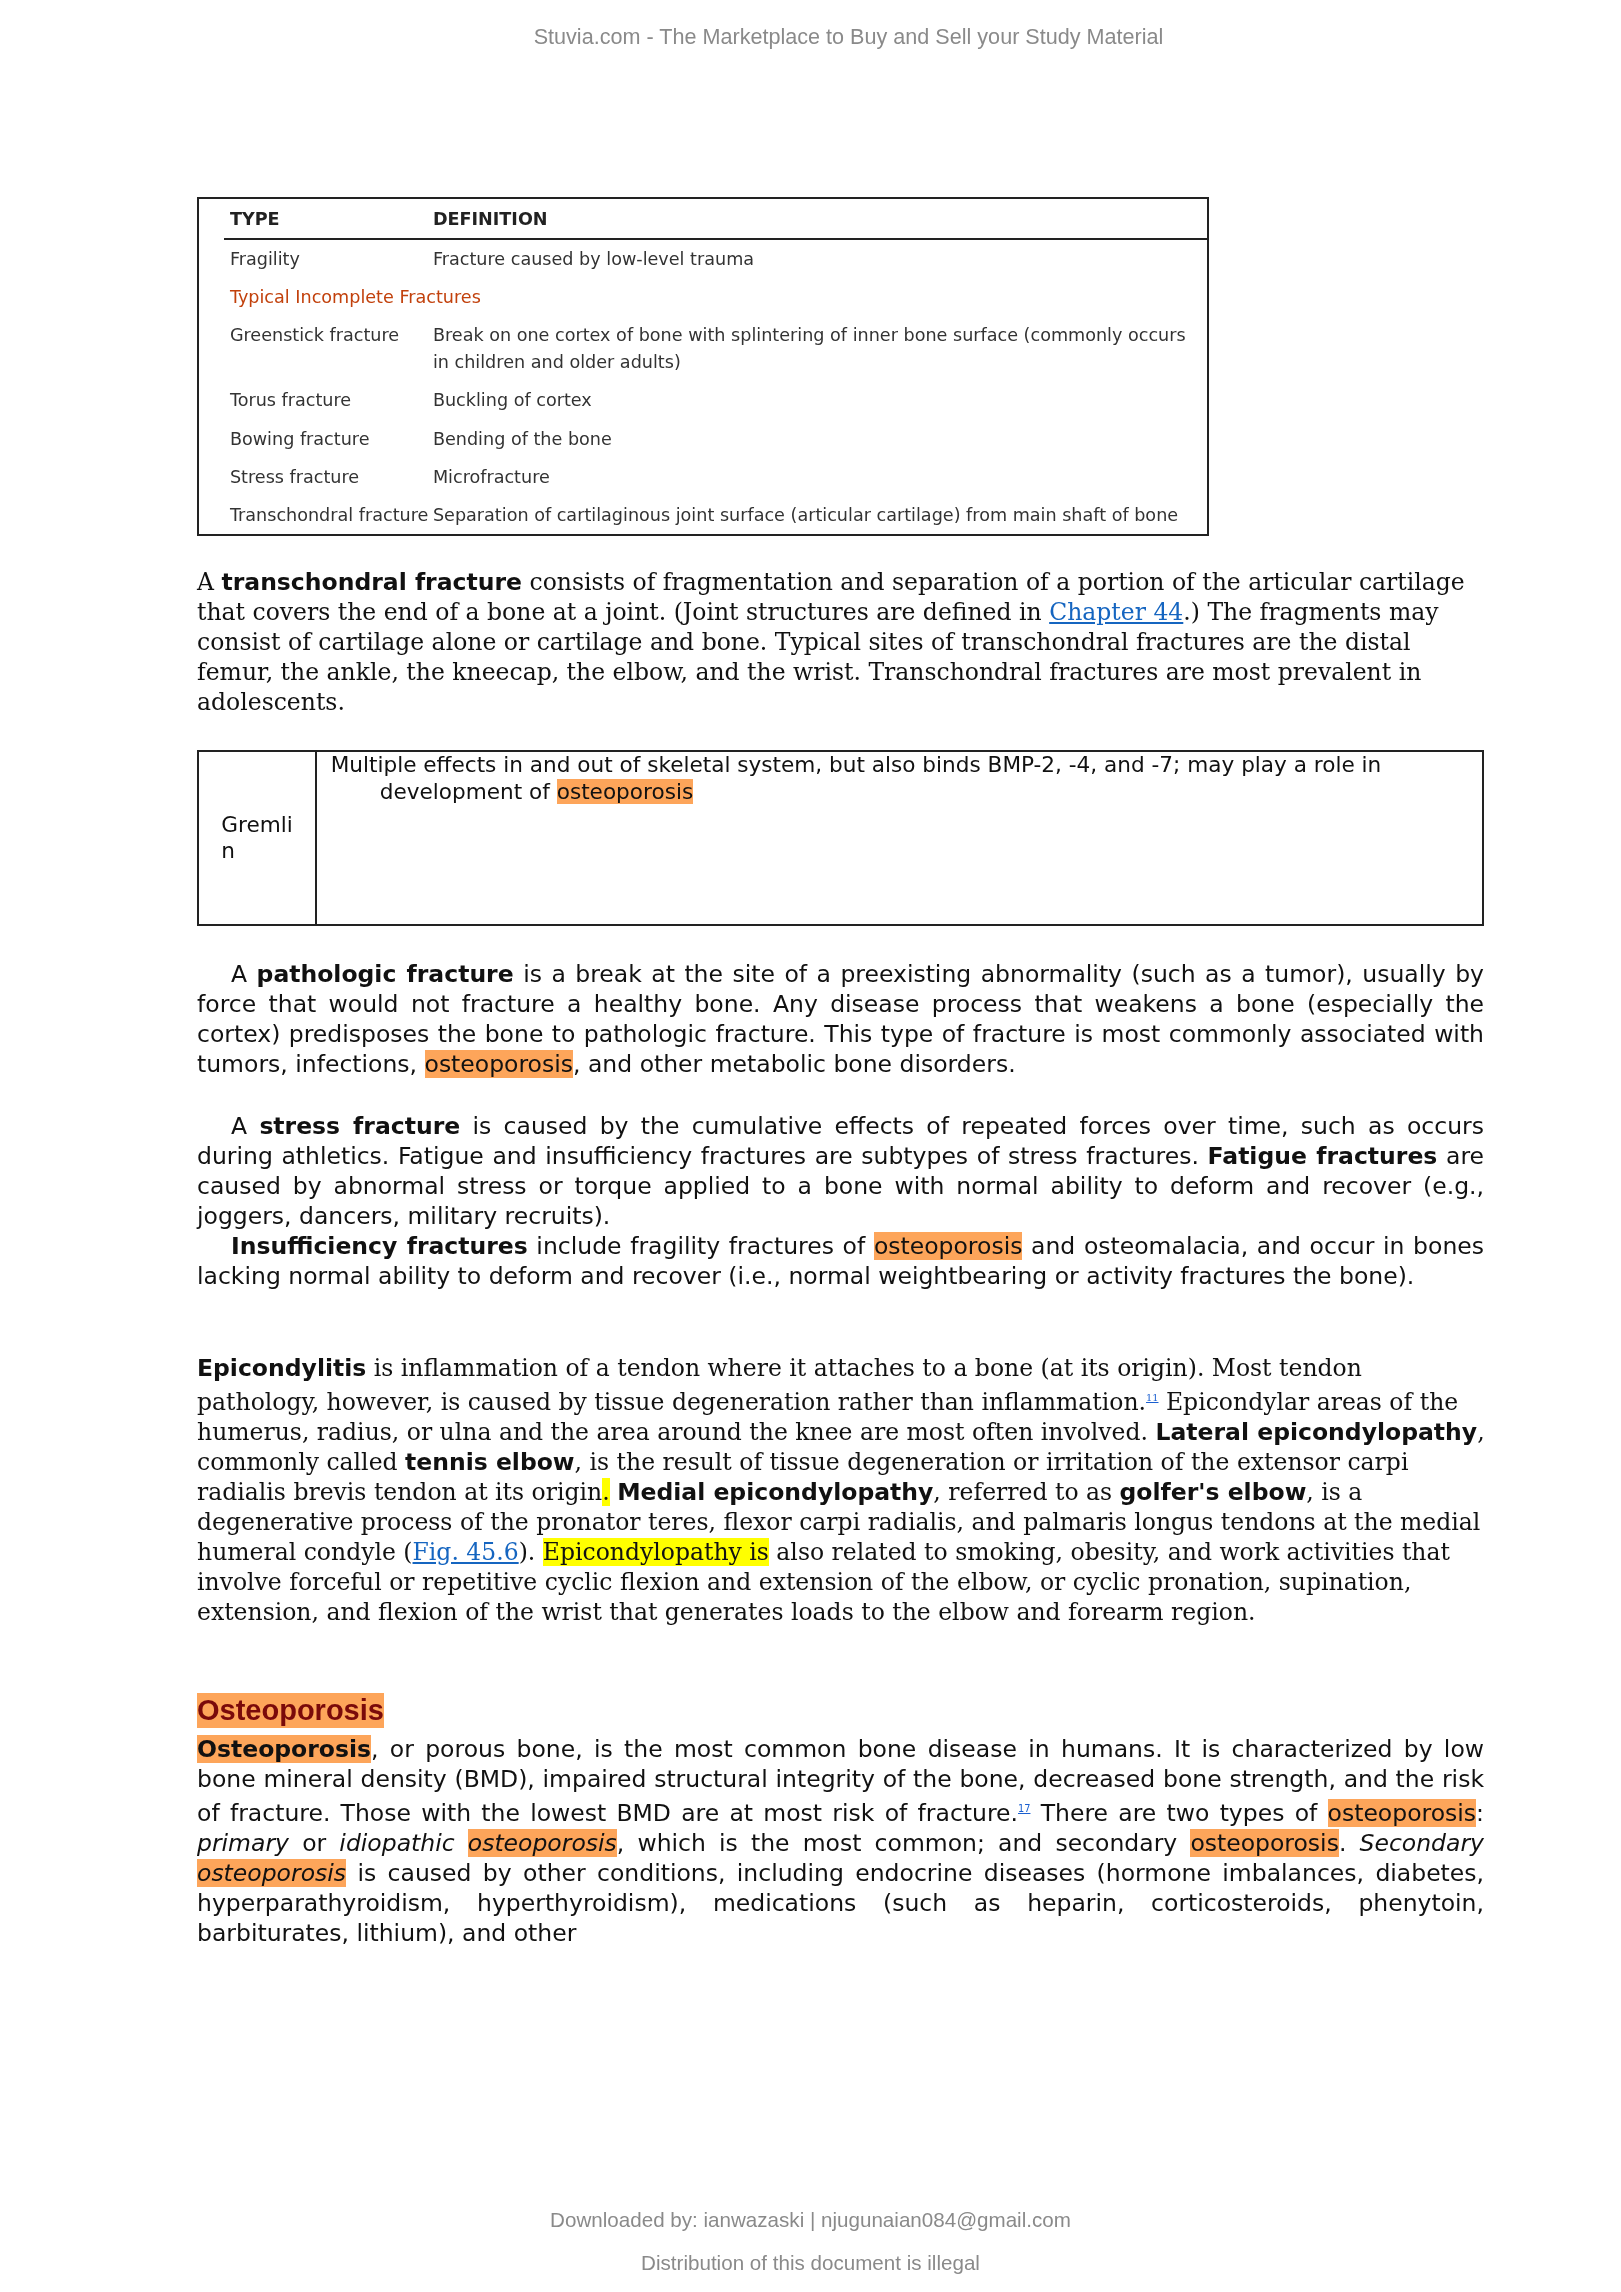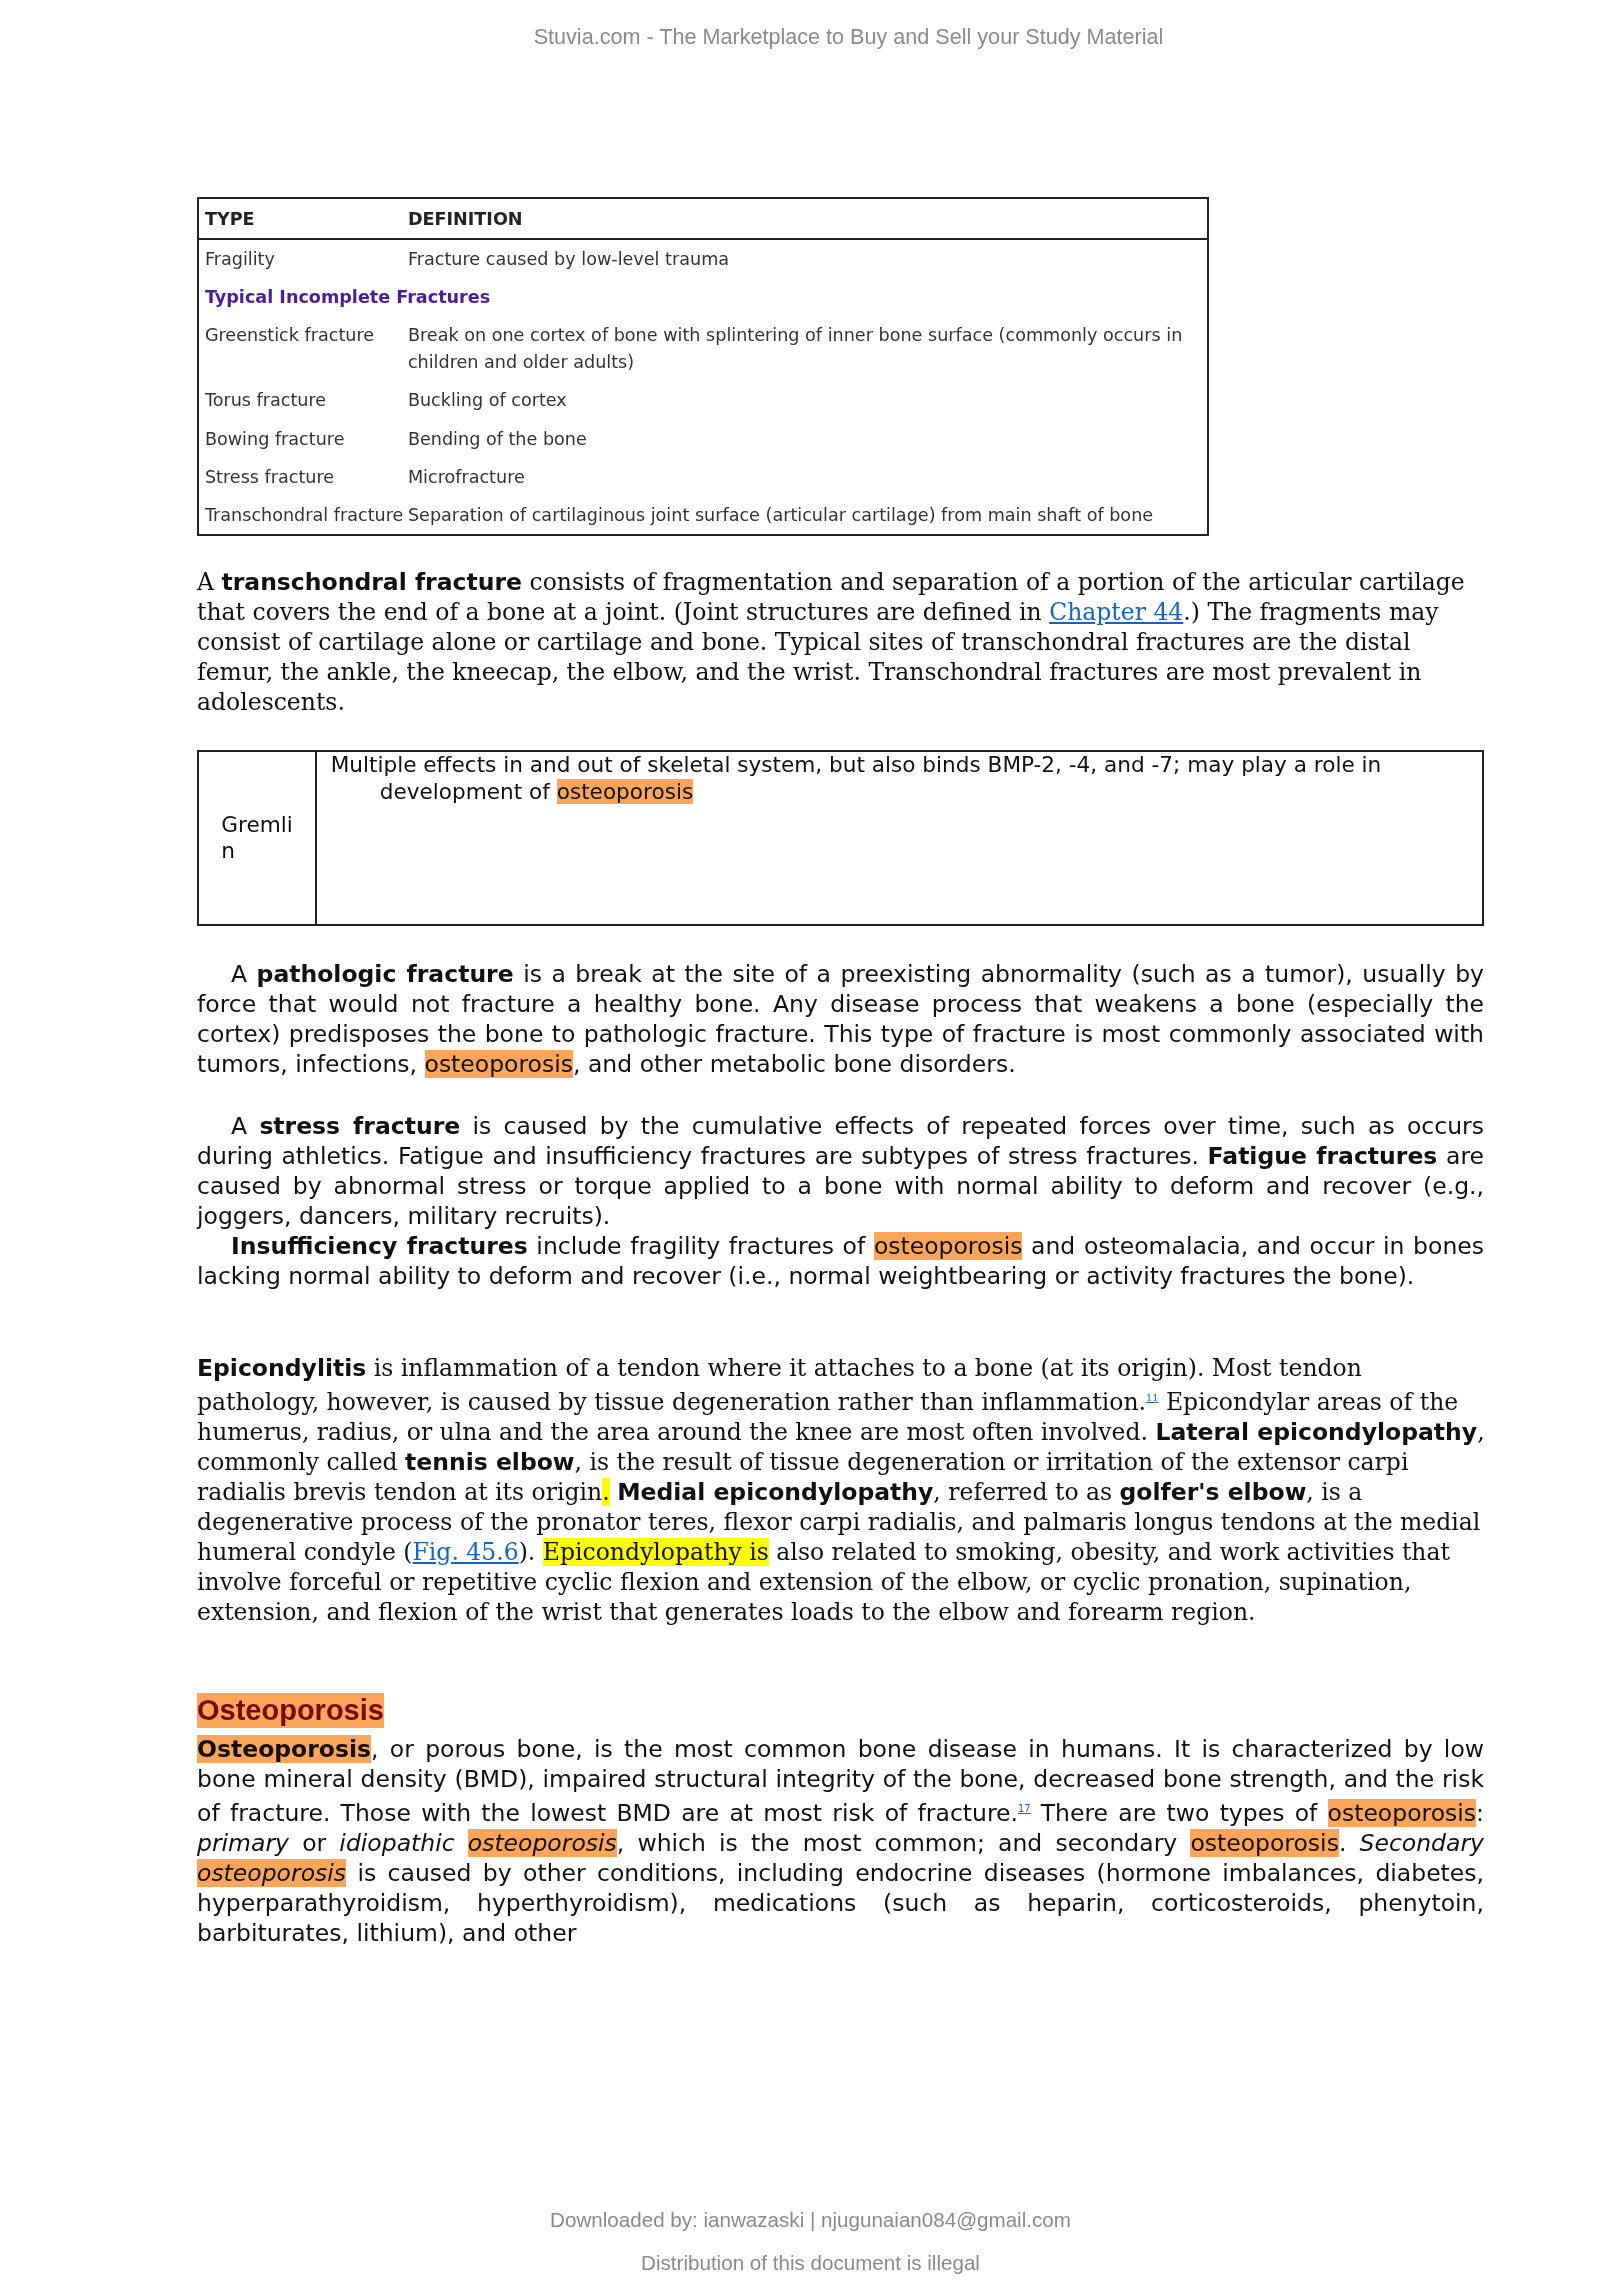--- a/index.html
+++ b/index.html
@@ -12,28 +12,28 @@
     position: absolute; left: 0; width: 1621px; text-align: center;
     font-family: "Liberation Sans", sans-serif; font-size: 20.6px; color: #8a8a8a;
   }
   .footer-1 { top: 2208px; }
   .footer-2 { top: 2251px; }
 
   
   .types-table {
     position: absolute; left: 197px; top: 197px; width: 1012px;
     border: 2.9px solid #222; box-sizing: border-box;
-    font-family: "DejaVu Sans", sans-serif; font-size: 17.6px; color: #333;
+    font-family: "DejaVu Sans", sans-serif; font-size: 17.6px; color: #333; padding-left: 25px;
   }
   .types-row { display: flex; padding: 0 5.9px; }
   .types-row .c1 { width: 203px; flex: none; }
   .types-row .c2 { flex: 1; }
   .types-head { font-weight: bold; height: 39px; line-height: 41px; border-bottom: 2.9px solid #222; color: #222; }
   .types-row.body { line-height: 26.5px; padding-top: 5.9px; padding-bottom: 5.9px; }
-  .types-row.section { font-weight: bold; line-height: 26.5px; padding-top: 5.9px; padding-bottom: 5.9px; color: #4c1d95;}
+  .types-row.section { font-weight: normal; line-height: 26.5px; padding-top: 5.9px; padding-bottom: 5.9px; color: #c2410c;}
   .types-row.body .c1, .types-row.body .c2 { font-size: 17.6px; }
 
   .serif-para {
     position: absolute; left: 197px; width: 1294px;
     font-family: "DejaVu Serif", serif; font-size: 23.5px; line-height: 30px; color: #111;
   }
   .serif-para b { font-family: "DejaVu Sans", sans-serif; font-weight: bold; }
   .link { color: #1565c0; text-decoration: underline; }
   .sup-link { color: #1a5fd0; font-size: 9.8px; vertical-align: super; text-decoration: underline; margin-top: 27px; }
 

